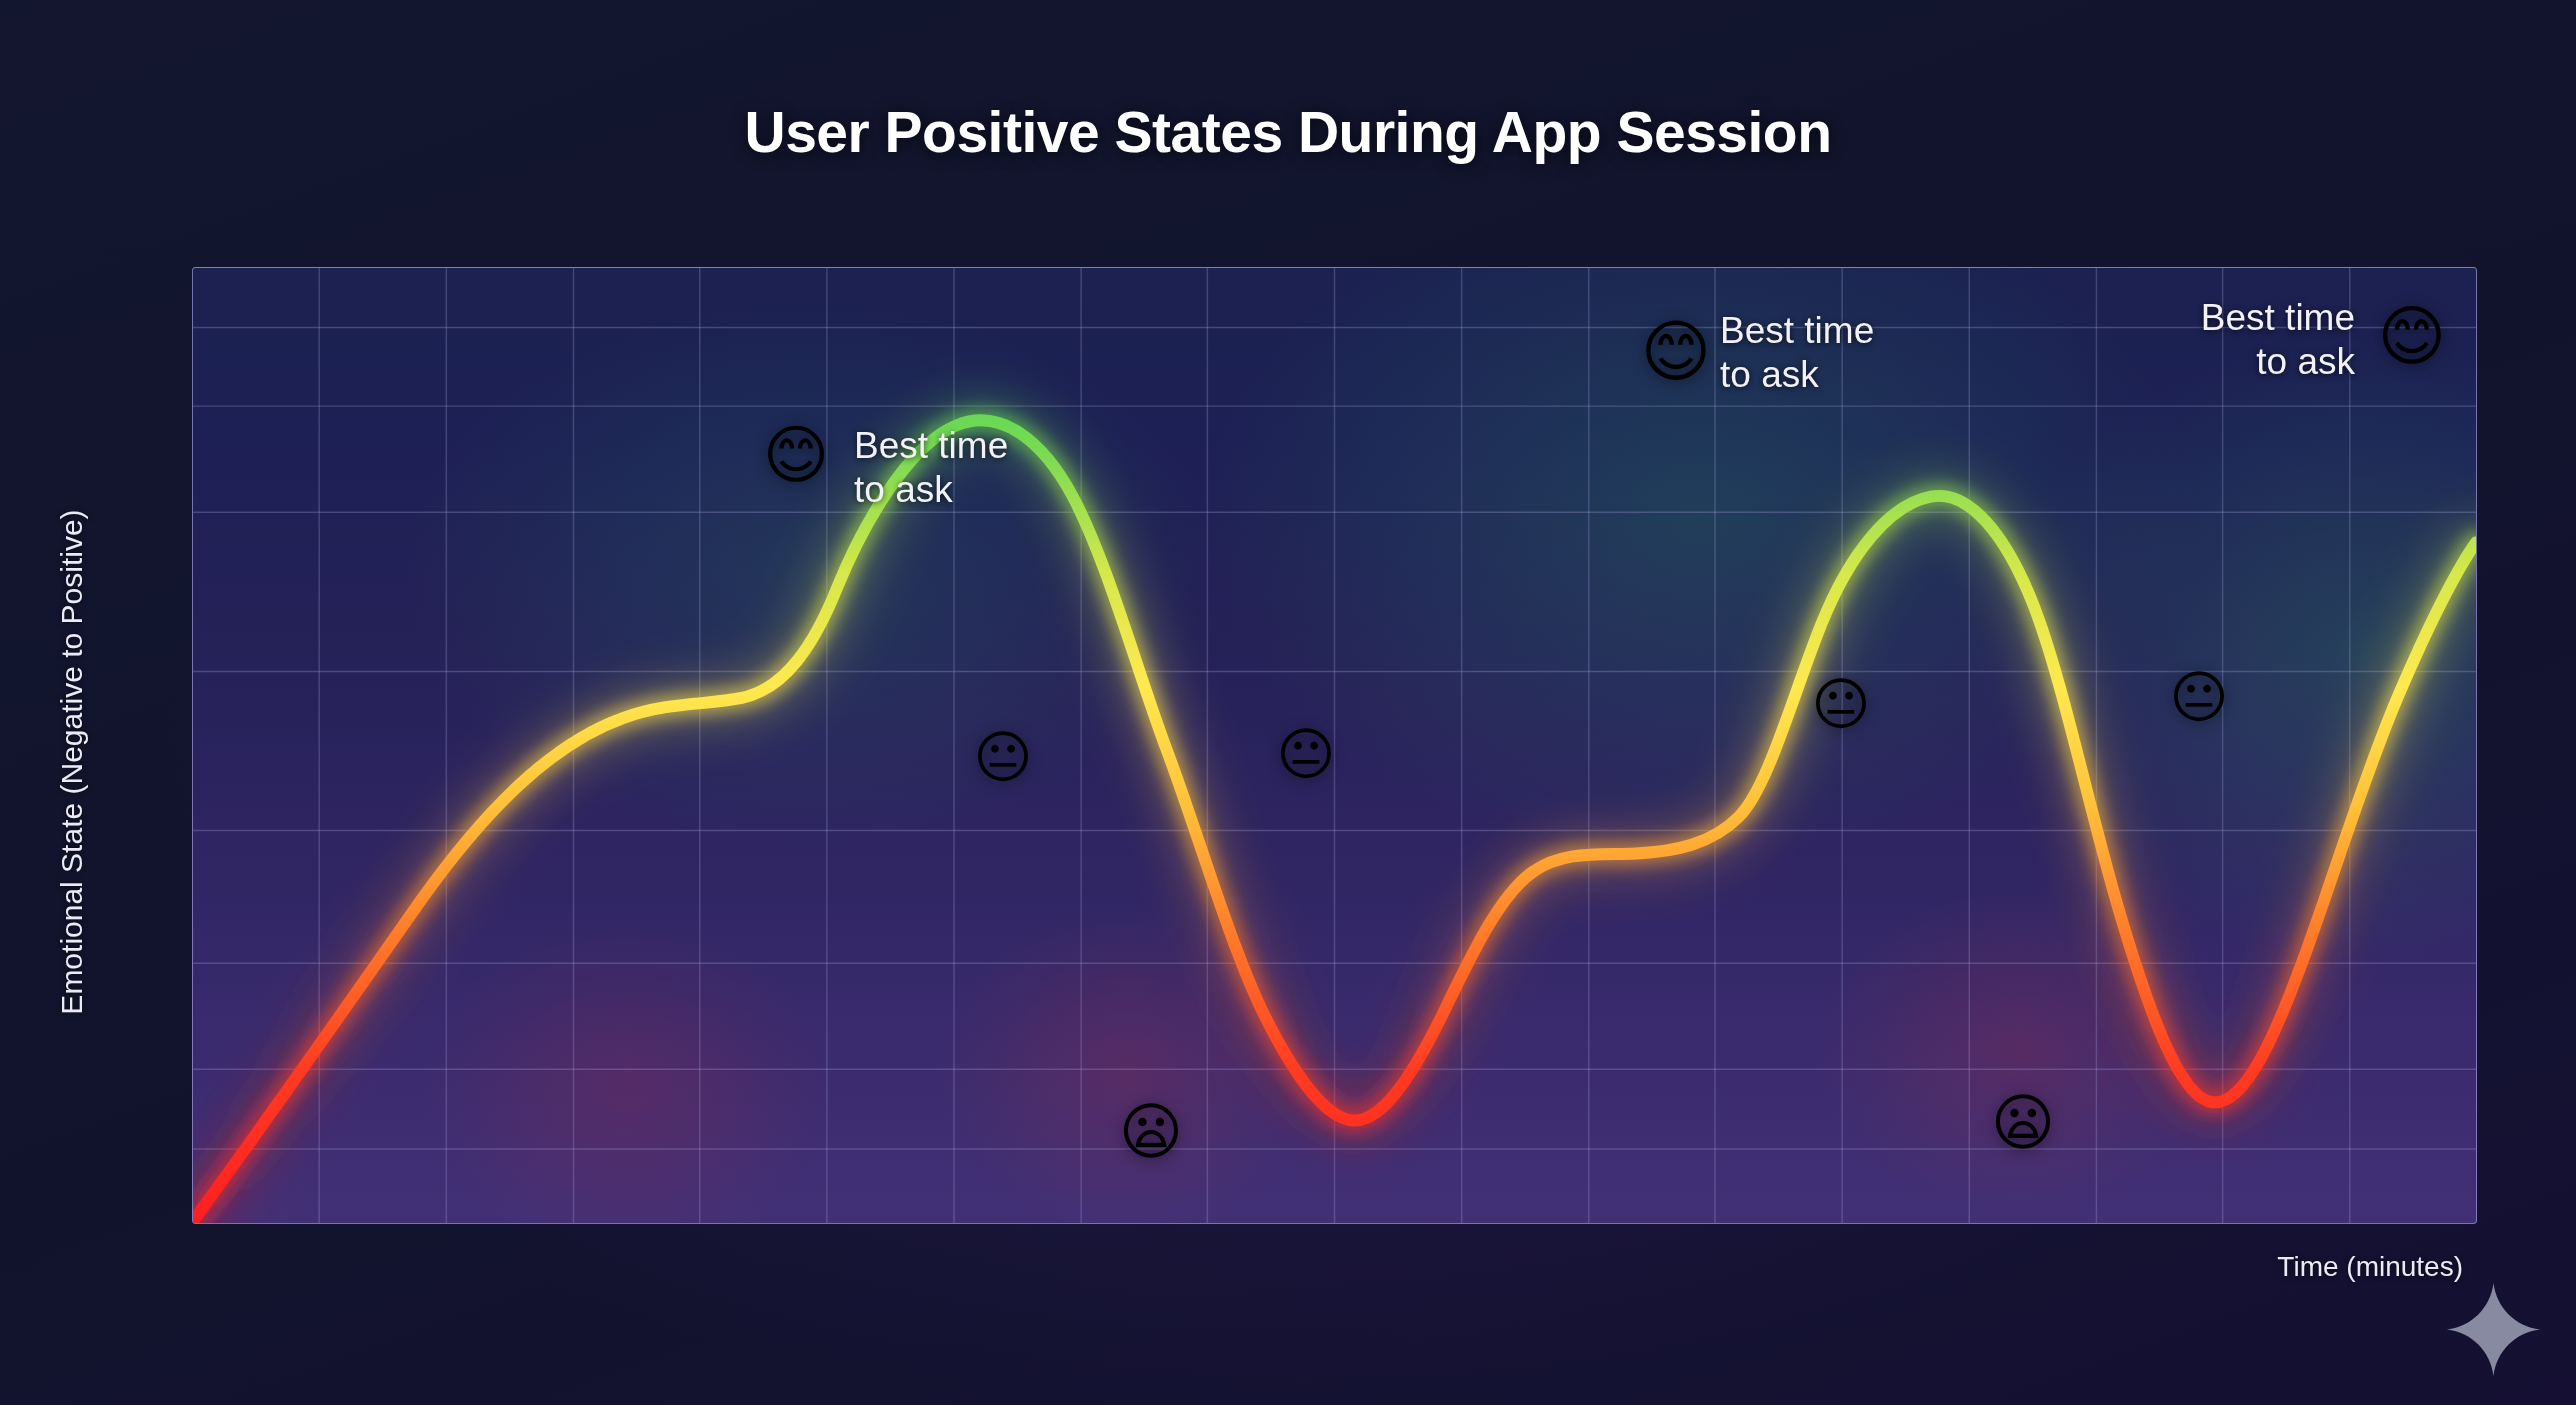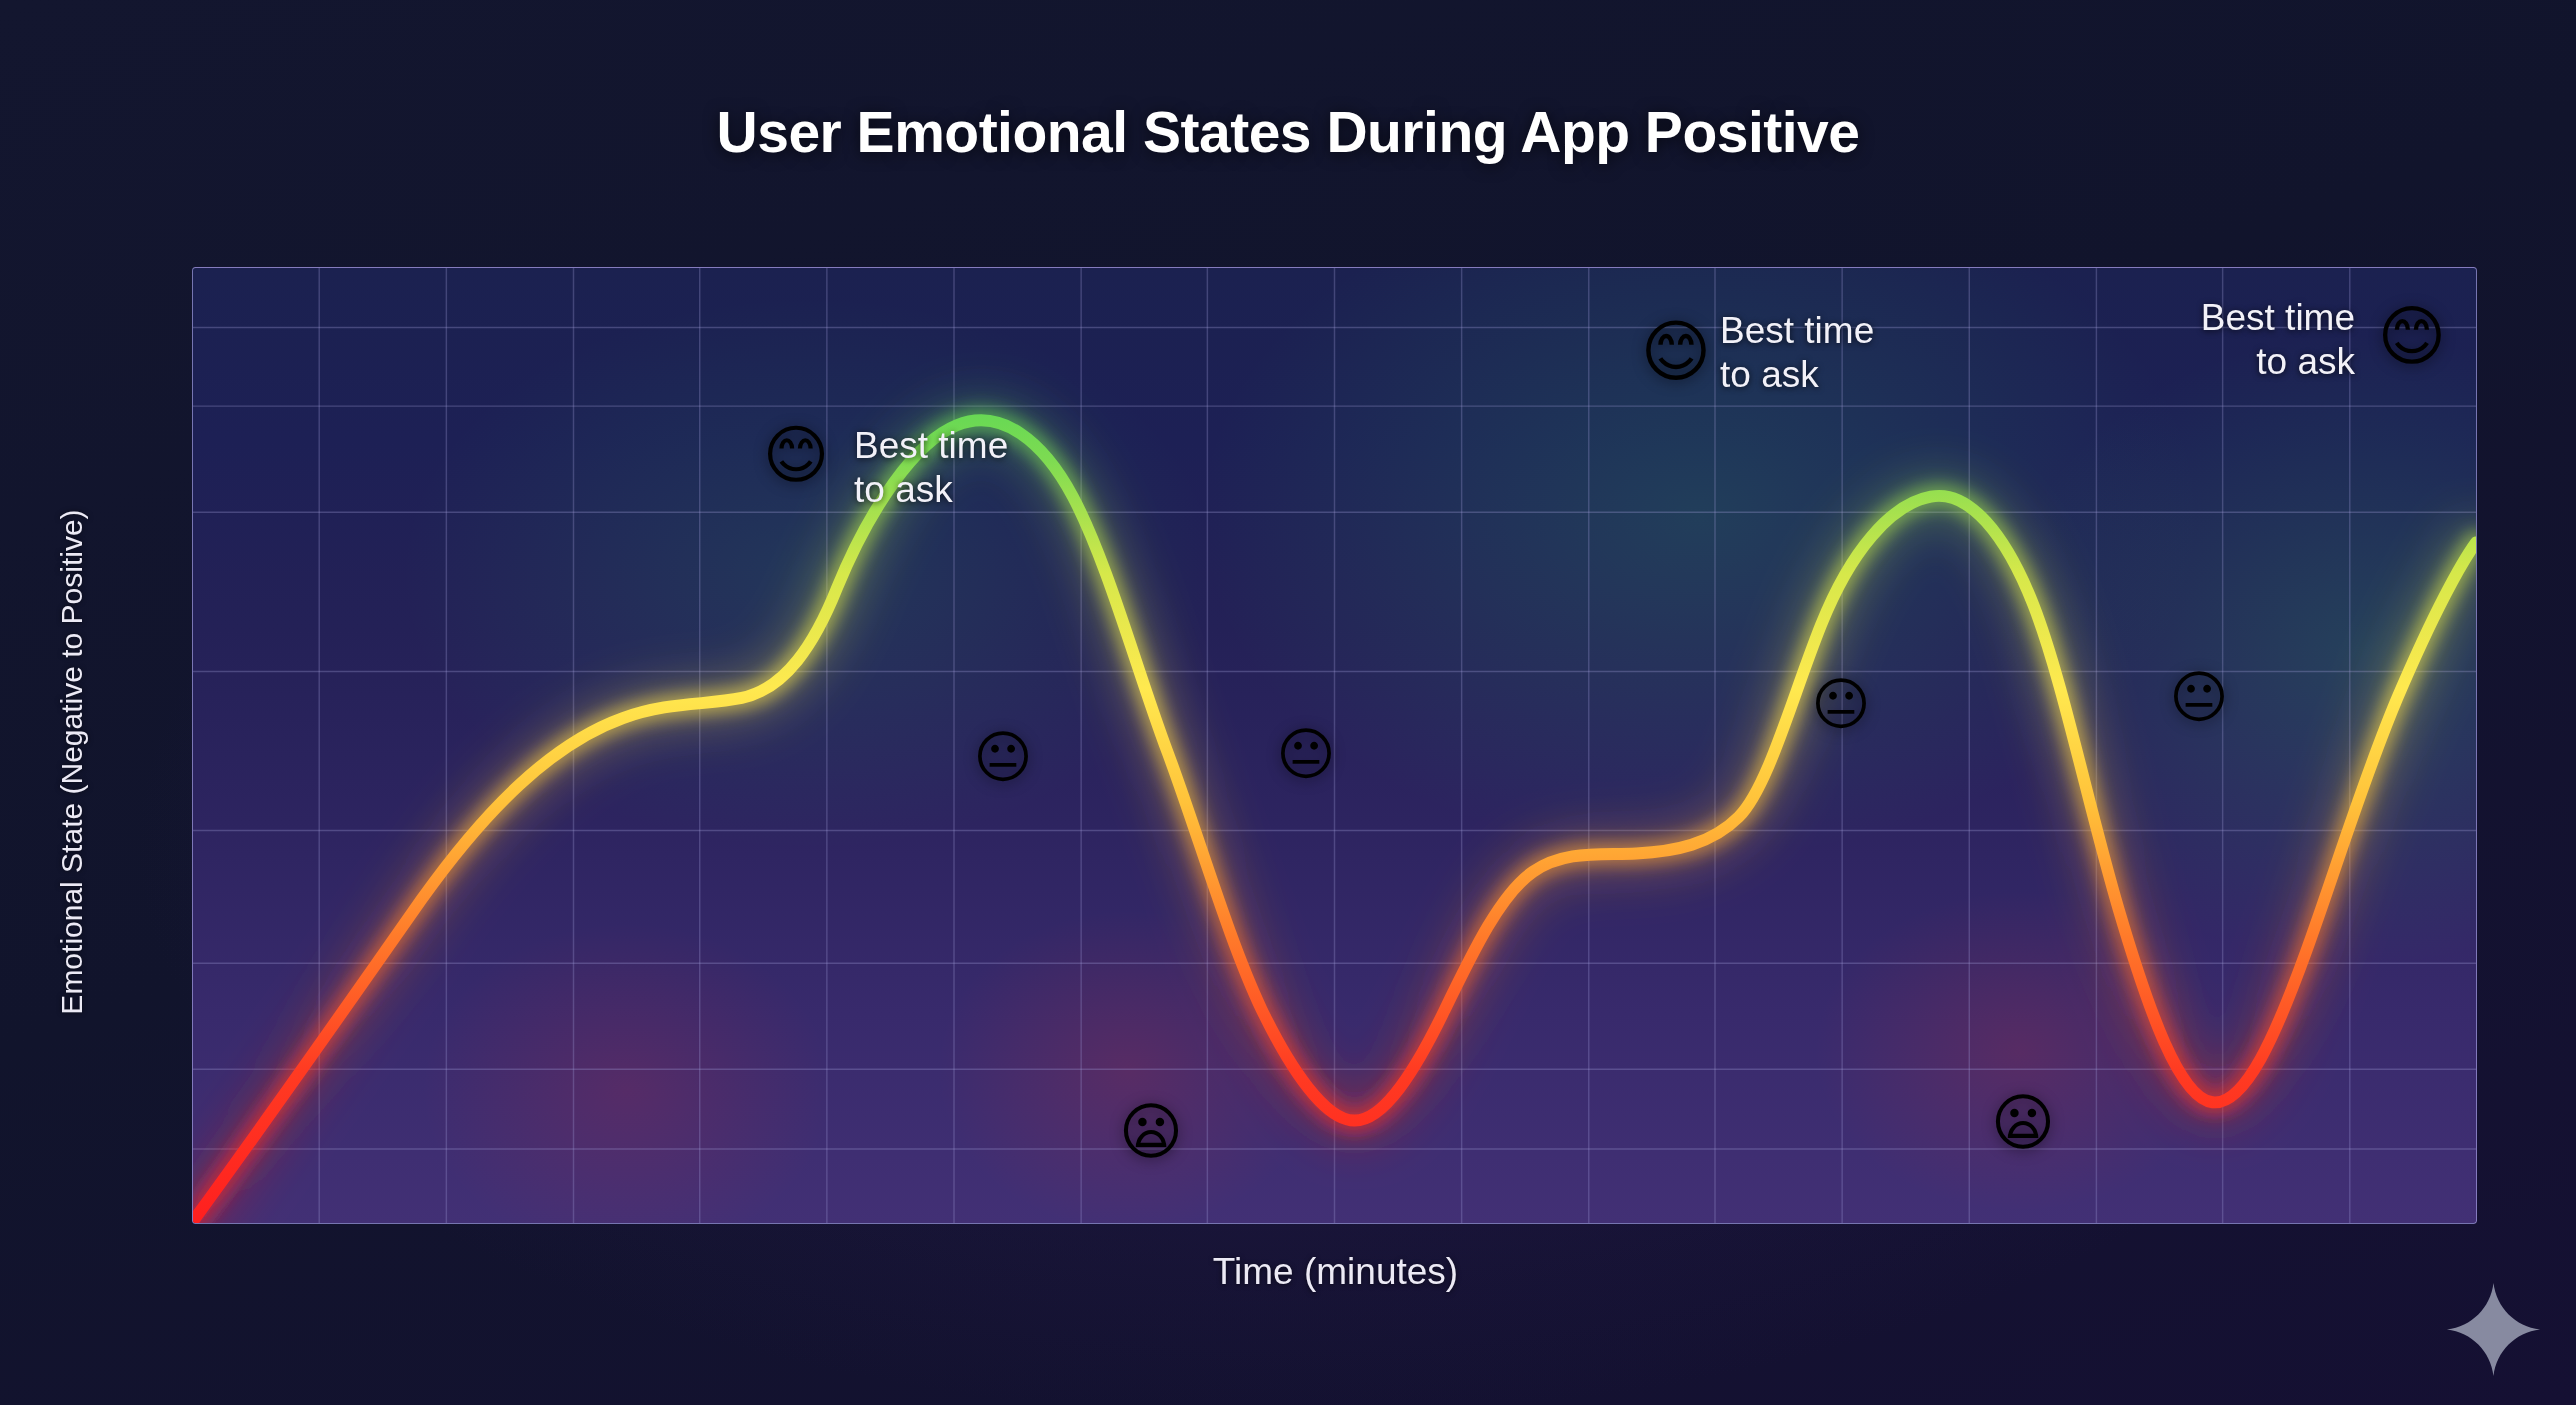--- a/index.html
+++ b/index.html
@@ -45,26 +45,26 @@
     text-align: center;
     transform: rotate(-90deg);
     transform-origin: center center;
     color: #eceaf5;
     font-size: 30px;
     font-weight: normal;
     text-shadow: 0 0.9px 5.5px rgba(0,0,0,0.6);
   }
   #x-axis-label {
     position: absolute;
-    left: 192px;
+    left: 176px;
     width: 2287px;
     top: 1251px;
-    text-align: center;
+    text-align: right;
     color: #eceaf5;
-    font-size: 37px;
+    font-size: 28px;
     text-shadow: 0 0.9px 5.5px rgba(0,0,0,0.6);
   }
 
   
   #plot-area {
     position: absolute;
     left: 192px;
     top: 267px;
     width: 2283px;
     height: 955px;
@@ -132,21 +132,21 @@
     width: 99px;
     height: 99px;
     opacity: 0.78;
   }
 </style>
 </head>
 <body>
 
 <div id="stage">
 
-  <div id="chart-title">User Emotional States During App Positive</div>
+  <div id="chart-title">User Positive States During App Session</div>
 
   <div id="y-axis-label">Emotional State (Negative to Positive)</div>
 
   <div id="x-axis-label">Time (minutes)</div>
 
   <div id="plot-area">
     <div id="plot-tint"></div>
 
     <svg id="grid-svg" viewBox="0 0 2496 1044" preserveAspectRatio="none">
       <g stroke="#9f9ad8" stroke-opacity="0.30" stroke-width="1.6">

